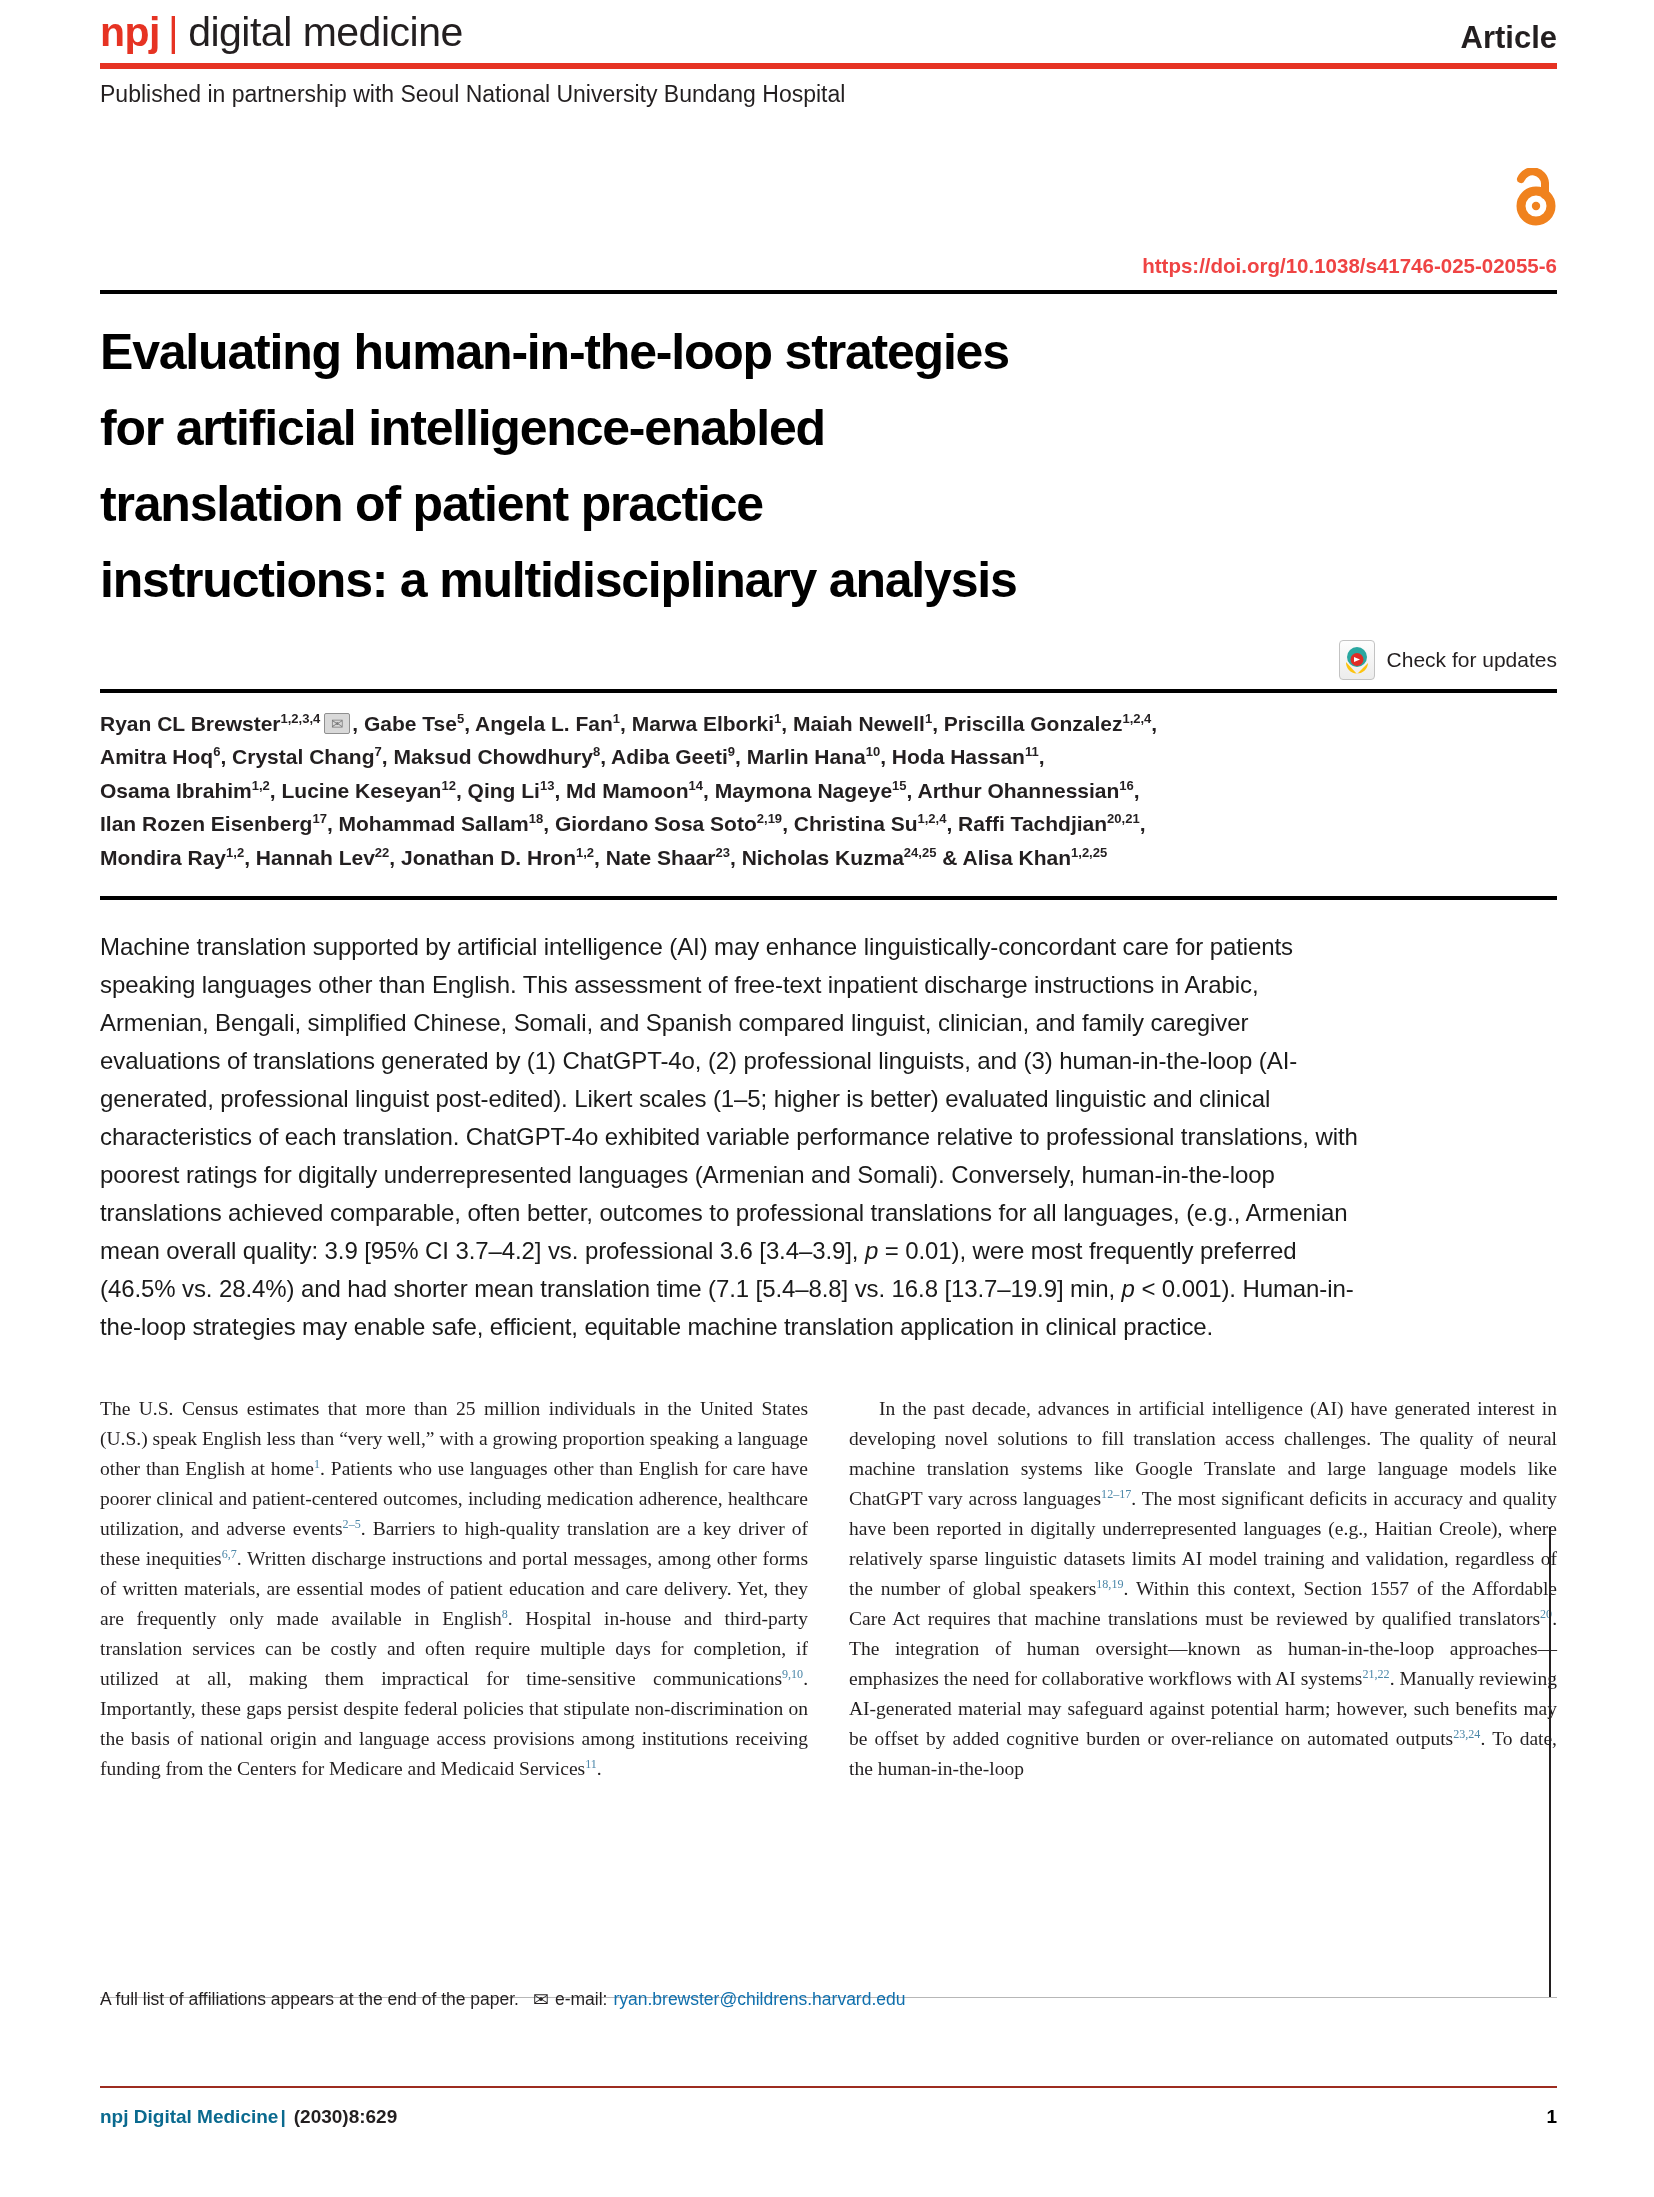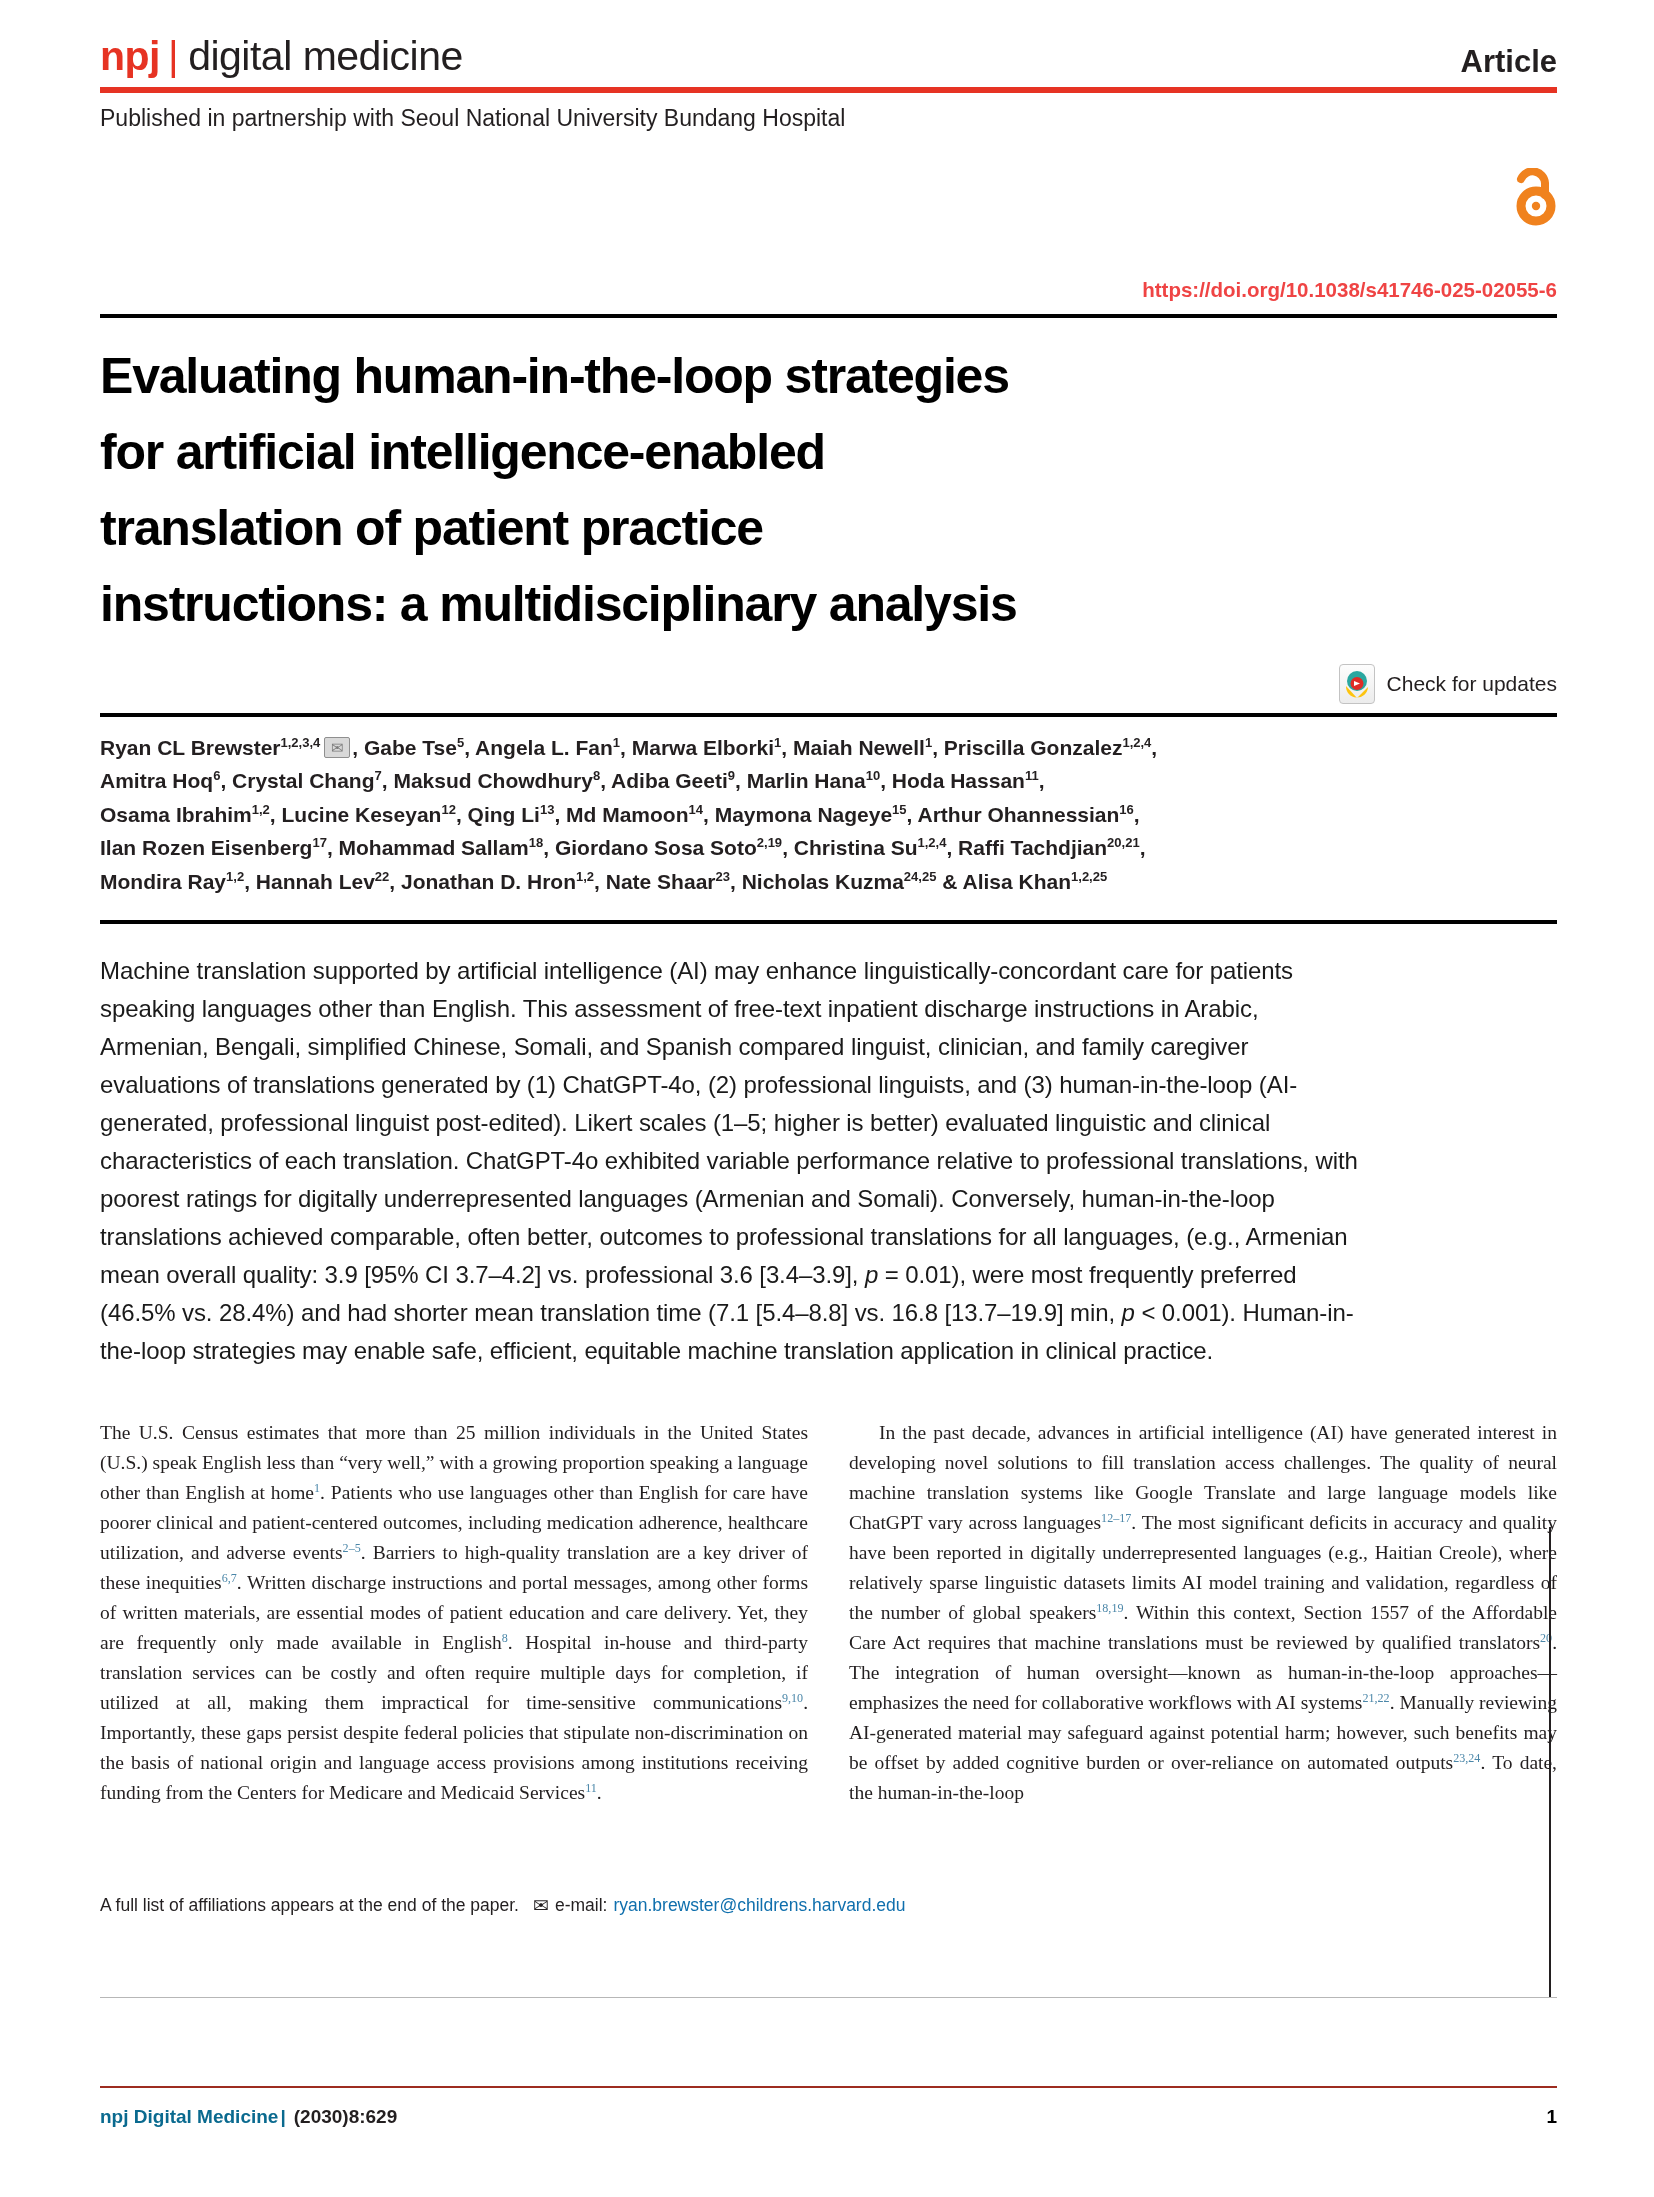--- a/index.html
+++ b/index.html
@@ -1,21 +1,21 @@
 <!DOCTYPE html>
 <html><head>
 <meta charset="utf-8">
 <style>
   html,body{margin:0;padding:0;background:#e8e8e8;}
   .page{position:relative;width:1654px;height:2197px;background:#ffffff;overflow:hidden;
         font-family:"Liberation Sans",sans-serif;color:#231f20;margin:0 auto;}
   .content{margin:0 97px 0 100px;position:relative;}
 
   
-  .masthead{display:flex;justify-content:space-between;align-items:flex-end;padding-top:36px;}
+  .masthead{display:flex;justify-content:space-between;align-items:flex-end;padding-top:12px;}
   .logo{font-size:41px;letter-spacing:-0.5px;line-height:1;}
   .logo .npj{color:#e63323;font-weight:600;}
   .logo .pipe{color:#e63323;font-weight:300;margin:0 10px 0 8px;}
   .logo .jname{color:#231f20;font-weight:400;}
   .article-label{font-size:31px;font-weight:700;line-height:1;}
   .red-rule{height:6px;background:#e63323;margin-top:10px;}
   .partner-row{margin-top:12px;font-size:23px;}
   .oa-icon{position:absolute;right:0;top:168px;}
 
   
@@ -50,21 +50,21 @@
   .columns{margin-top:48px;display:flex;gap:41px;}
   .col{flex:1;font-family:"Liberation Serif",serif;font-size:19.5px;line-height:30px;text-align:justify;}
   .col p{margin:0;}
   .col-right p{text-indent:30px;}
   sup.ref{color:#4a86a8;font-size:62%;line-height:0;cursor:pointer;}
   sup.au-sup{font-size:62%;line-height:0;}
   .vrule{position:absolute;left:1549px;top:1527px;width:2px;height:470px;background:#231f20;}
 
   
   .affil-divider{position:absolute;left:100px;right:97px;top:1997px;height:1px;background:#b7b7b7;}
-  .affil-row{position:absolute;left:100px;right:97px;top:1894px;font-size:17.5px;display:flex;align-items:center;gap:6px;}
+  .affil-row{position:absolute;left:100px;right:97px;top:1988px;font-size:17.5px;display:flex;align-items:center;gap:6px;}
   .env-glyph{font-size:19px;color:#231f20;margin-left:8px;}
   .email-link{color:#0f6fad;text-decoration:none;cursor:pointer;}
 
   
   .foot-rule{position:absolute;left:100px;right:97px;top:2086px;height:2px;background:#9d2c20;}
   .footer-row{position:absolute;left:100px;right:97px;top:2106px;display:flex;justify-content:space-between;
               font-size:19px;font-weight:700;}
   .journal-name{color:#0a6a8f;}
   .journal-pipe{color:#0a6a8f;margin:0 8px 0 2px;}
   .citation{color:#231f20;font-weight:700;}

